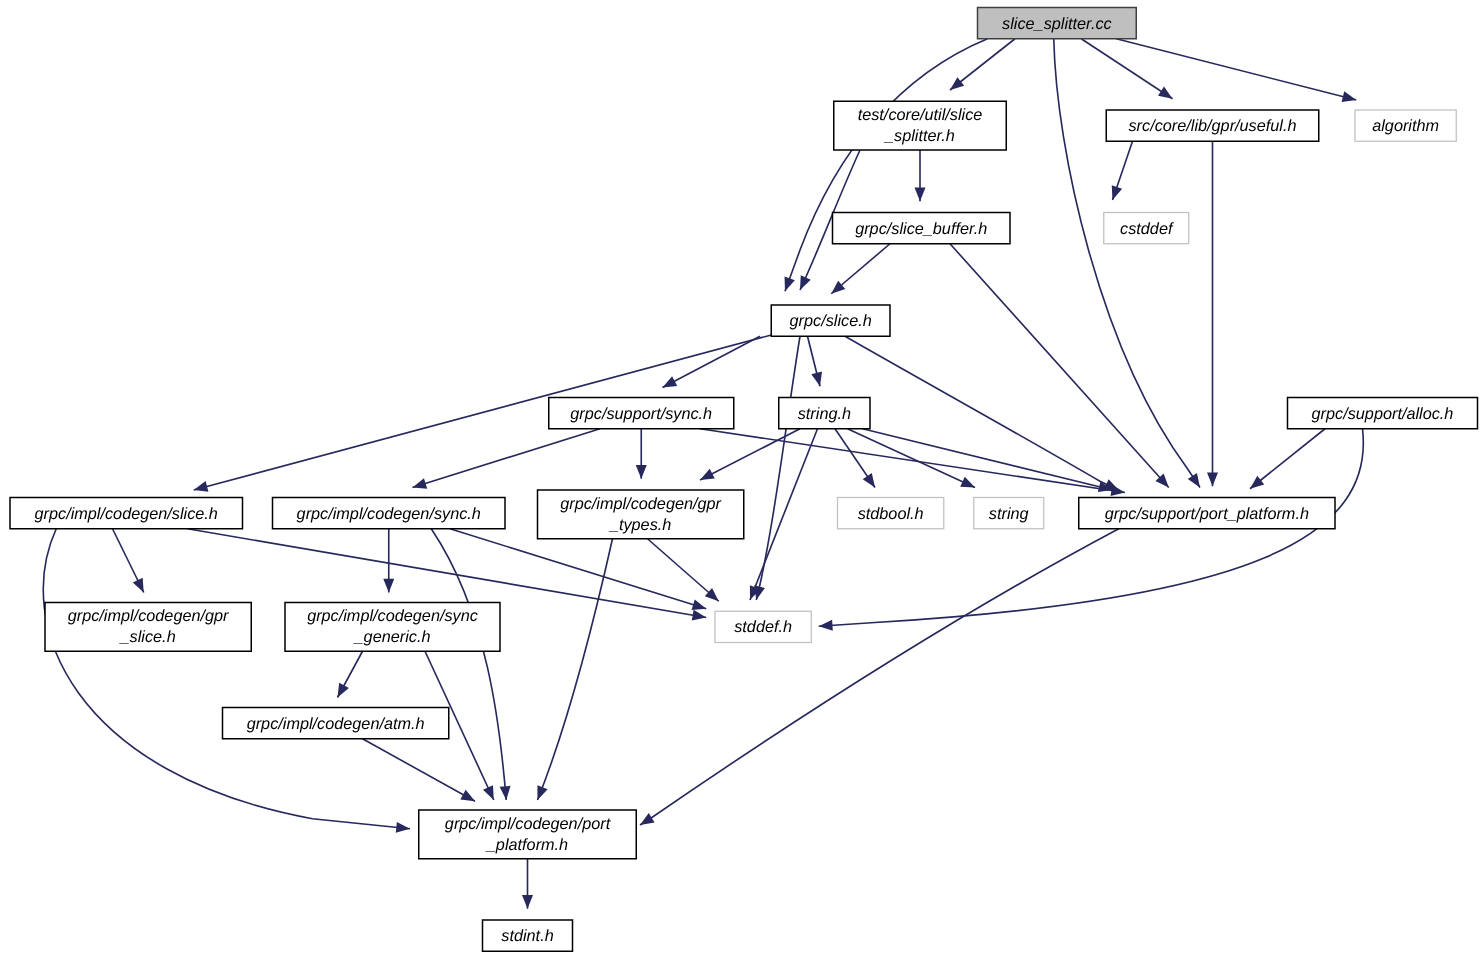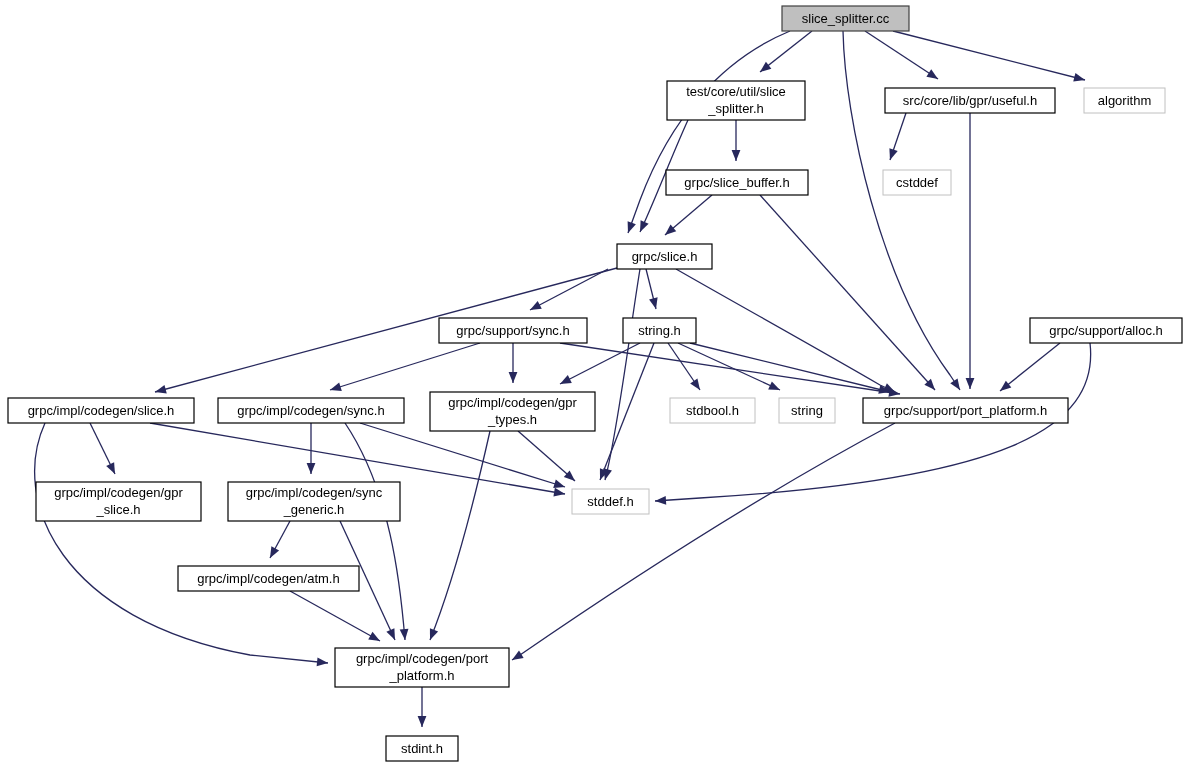--- a/index.html
+++ b/index.html
@@ -7,20 +7,21 @@
     padding: 0;
     background: #ffffff;
   }
   #graph-root {
     position: relative;
     width: 1185px;
     height: 768px;
     background: #ffffff;
     font-family: "Liberation Sans", sans-serif;
     overflow: hidden;
+    font-style: italic;
   }
   svg#graph-svg {
     position: absolute;
     left: 0;
     top: 0;
     width: 1185px;
     height: 768px;
     display: block;
   }
   .node-box {

